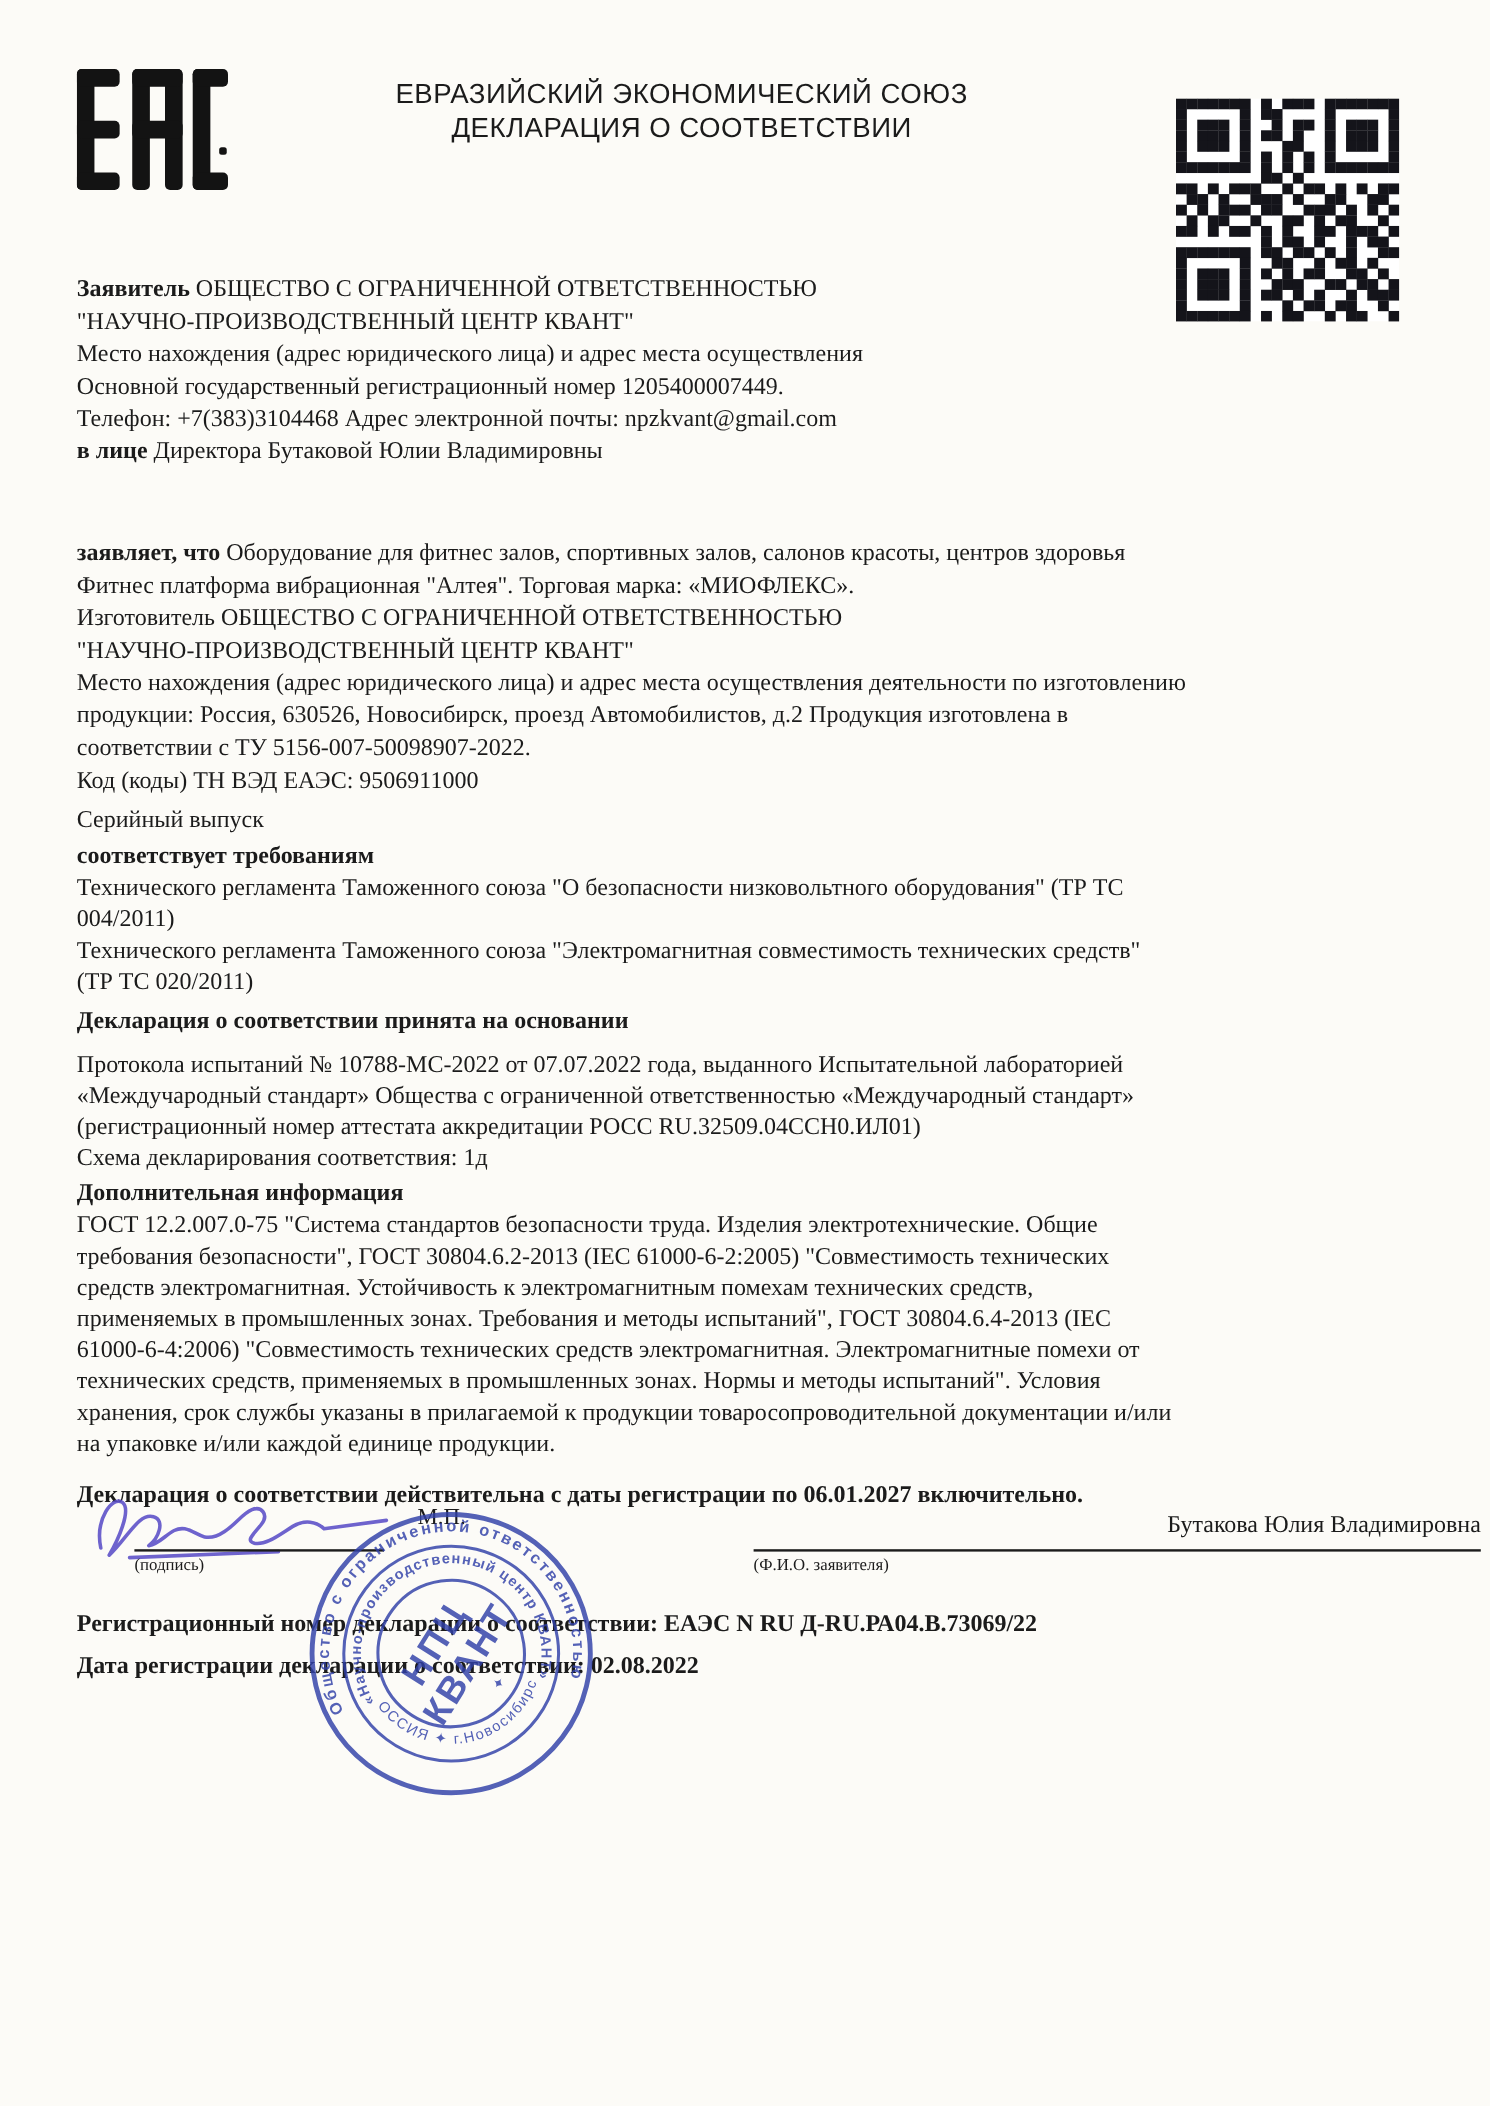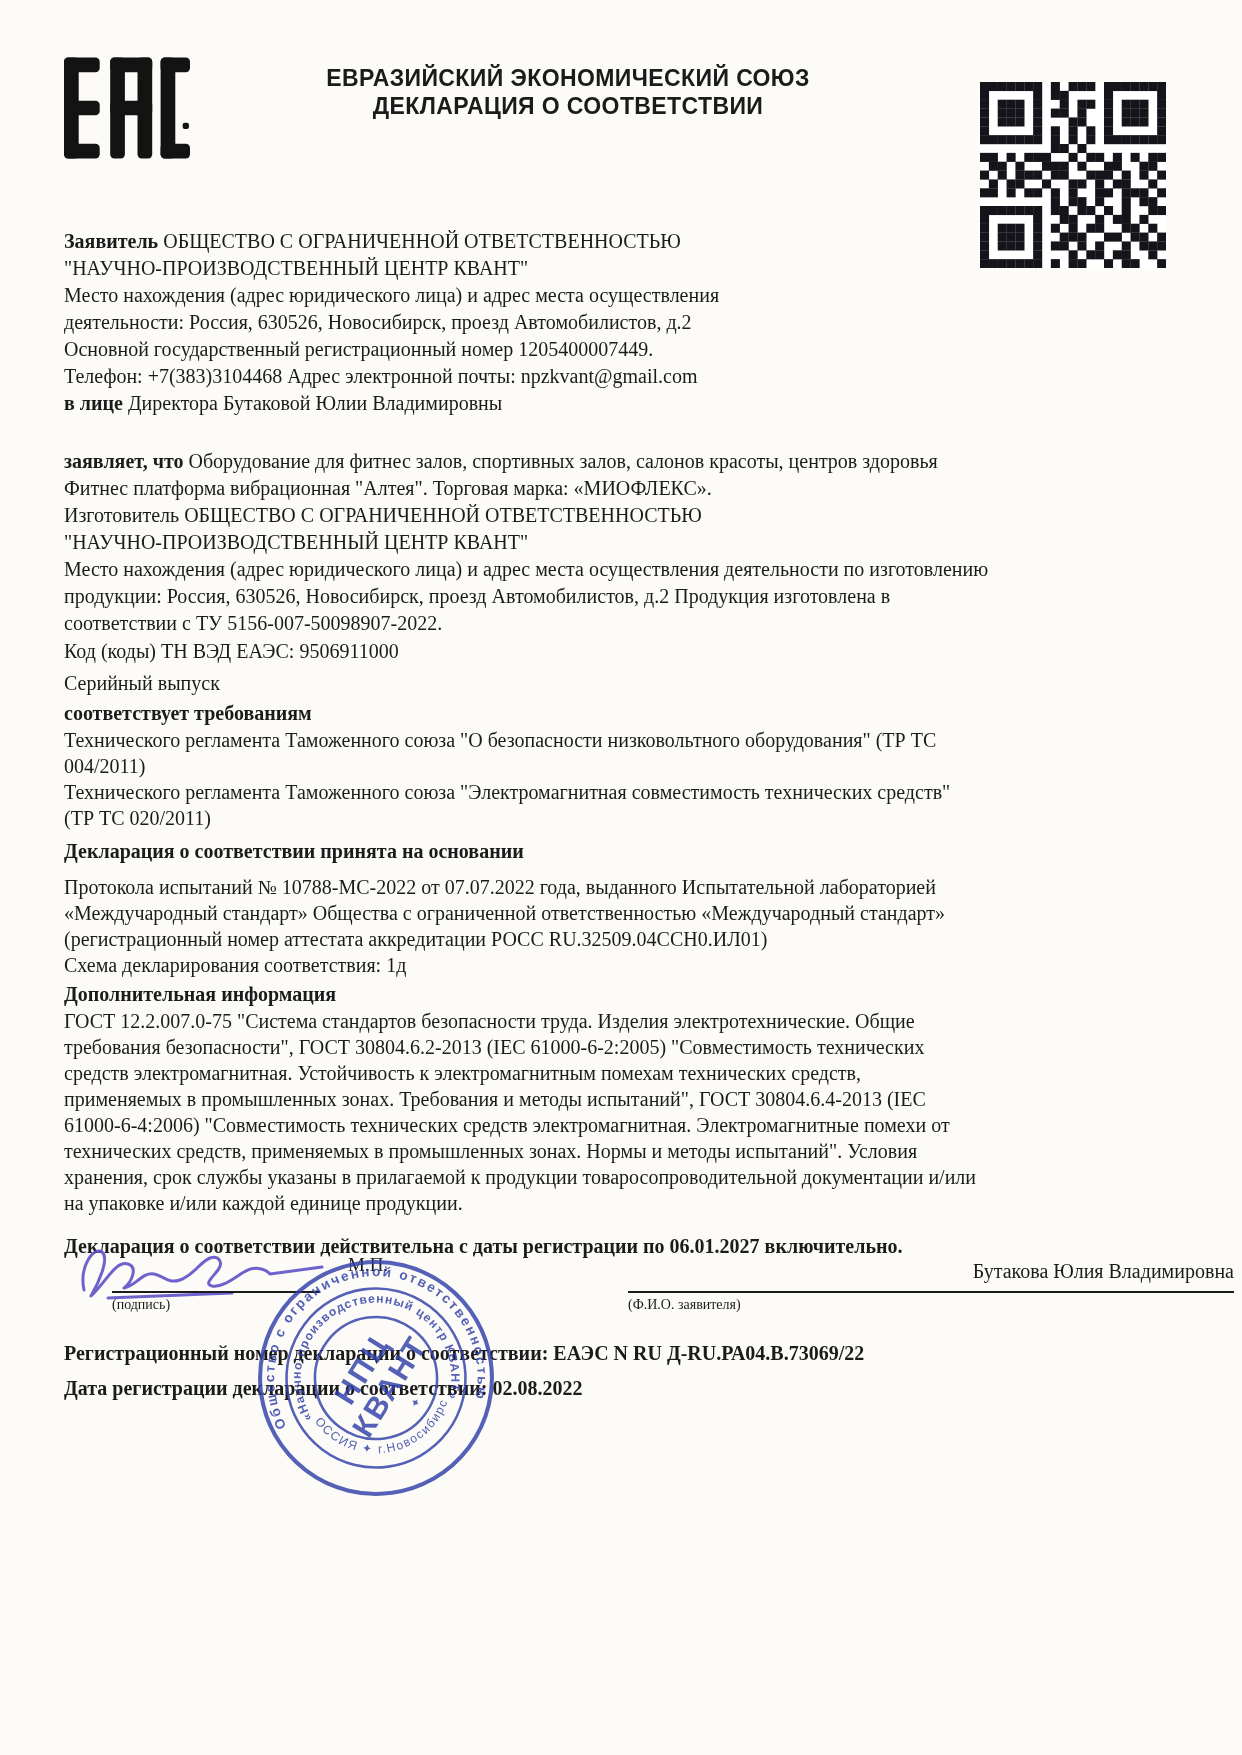--- a/index.html
+++ b/index.html
@@ -1,20 +1,20 @@
 <!DOCTYPE html>
 <html style="--paper: #fcfbf7; --ink: #1b1b1b; --stamp: #3040a8; --sig: #5b4fc8;"><head>
 <meta charset="utf-8">
 <style>
   html,body{margin:0;padding:0;}
   body{width:1242px;height:1755px;position:relative;background:#e9e9e9;}
   .page{position:absolute;left:0;top:0;width:1242px;height:1755px;background:var(--paper,#fcfbf7);overflow:hidden;color:var(--ink,#1b1b1b);}
   .abs{position:absolute;}
   .serif{font-family:"Liberation Serif","DejaVu Serif",serif;}
-  .title{left:278px;top:64px;width:580px;text-align:center;font-family:"Liberation Sans","DejaVu Sans",sans-serif;font-weight:bold;font-size:23px;line-height:28px;letter-spacing:.4px;}
+  .title{left:278px;top:64px;width:580px;text-align:center;font-family:"Liberation Sans","DejaVu Sans",sans-serif;font-weight:normal;font-size:23px;line-height:28px;letter-spacing:.4px;}
   .block{left:64px;width:1126px;font-family:"Liberation Serif","DejaVu Serif",serif;font-size:20px;line-height:27px;}
   .lh26{line-height:26px;}
   .bold{font-weight:bold;}
   b{font-weight:bold;margin-top:32px;}
   .caption{font-size:14px;}
   .sigline{height:0;border-top:2px solid #1c1c1c;}
   .qrbox{left:980px;top:82px;width:186px;height:186px;}
   .eacbox{left:64px;top:56px;}
   .stampbox{left:256px;top:1258px;width:240px;height:240px;transform:rotate(-8deg);opacity:.82;}
   .stampbox circle{fill:none;stroke:var(--stamp,#3040a8);}
@@ -289,21 +289,20 @@
         <rect x="124.00" y="177.14" width="9.06" height="9.06" fill="#14141a"></rect>
         <rect x="141.71" y="177.14" width="9.06" height="9.06" fill="#14141a"></rect>
         <rect x="150.57" y="177.14" width="9.06" height="9.06" fill="#14141a"></rect>
         <rect x="177.14" y="177.14" width="9.06" height="9.06" fill="#14141a"></rect>
       </svg></div>
 
   <div class="abs block" style="top:228px">
       <div><b>Заявитель</b> ОБЩЕСТВО С ОГРАНИЧЕННОЙ ОТВЕТСТВЕННОСТЬЮ</div>
       <div>"НАУЧНО-ПРОИЗВОДСТВЕННЫЙ ЦЕНТР КВАНТ"</div>
       <div>Место нахождения (адрес юридического лица) и адрес места осуществления</div>
-      <div>деятельности: Россия, 630526, Новосибирск, проезд Автомобилистов, д.2</div>
       <div>Основной государственный регистрационный номер 1205400007449.</div>
       <div>Телефон: +7(383)3104468 Адрес электронной почты: npzkvant@gmail.com</div>
       <div><b>в лице</b> Директора Бутаковой Юлии Владимировны</div>
     </div>
 
   <div class="abs block" style="top:448px">
       <div><b>заявляет, что</b> Оборудование для фитнес залов, спортивных залов, салонов красоты, центров здоровья</div>
       <div>Фитнес платформа вибрационная "Алтея". Торговая марка: «МИОФЛЕКС».</div>
       <div>Изготовитель ОБЩЕСТВО С ОГРАНИЧЕННОЙ ОТВЕТСТВЕННОСТЬЮ</div>
       <div>"НАУЧНО-ПРОИЗВОДСТВЕННЫЙ ЦЕНТР КВАНТ"</div>

